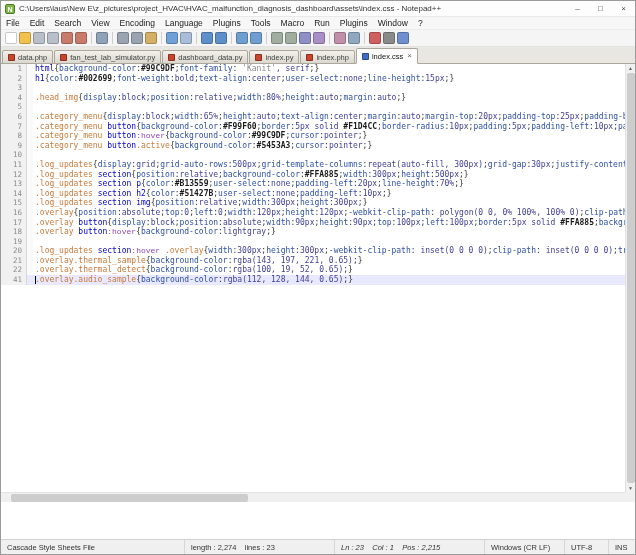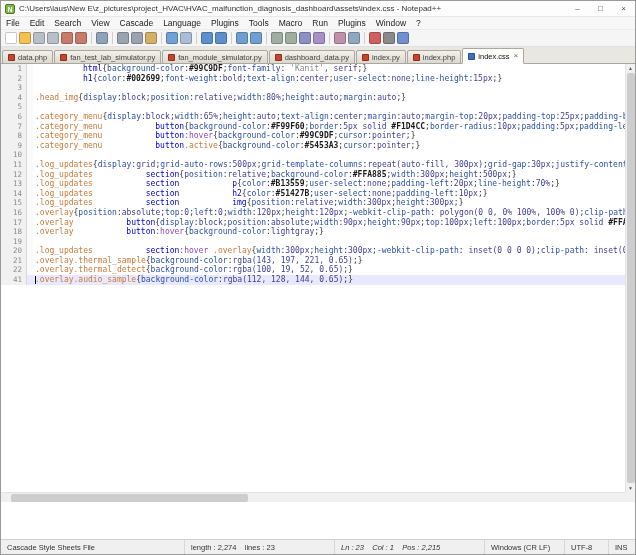--- a/index.html
+++ b/index.html
@@ -37,23 +37,23 @@
   .lines { position:absolute; left:0; top:0; right:10px; bottom:10px; overflow:hidden; font-family:"DejaVu Sans Mono","Liberation Mono",monospace; font-size:8px; }
   .row { display:flex; height:9.6px; line-height:9.6px; white-space:pre; }
   .num { flex:0 0 26px; text-align:right; padding-right:4px; background:#f1f1f1; border-right:1px solid #d8d8d8; color:#8c8c8c; font-size:7.5px; }
   .fold { flex:0 0 6px; background:#fafafa; }
   .code { flex:1; overflow:hidden; padding-left:2px; color:#000; }
   .code i { font-style:normal; }
   .row.current .code, .row.current .fold { background:#e8e8ff; }
   .caret { display:inline-block; width:1px; height:8px; background:#000; vertical-align:middle; margin-right:-1px; }
 
   
-  .tk-tag { color:#0000d0;margin-left:48px; }
+  .tk-tag { color:#0000d0; }
   .tk-cls { color:#c87a3a; }
-  .tk-ps  { color:#9048b0; }
+  .tk-ps  { color:#9048b0;font-family:Liberation Mono, monospace; }
   .tk-pr  { color:#2d51a3; }
   .tk-va  { color:#3f3f95; }
   .tk-str { color:#8a8a8a; }
   .tk-hex { color:#1a1a1a; font-weight:bold; }
   .tk-pu  { color:#333; }
 
   
   .vscroll { position:absolute; top:0; right:0; bottom:10px; width:10px; background:#f0f0f0; border-left:1px solid #e3e3e3; display:flex; flex-direction:column; align-items:center; }
   .scroll-arrow { font-size:5px; color:#606060; height:8px; line-height:8px; width:100%; text-align:center; }
   .vthumb { flex:1; width:8px; background:#cdcdcd; border-radius:2px; margin:1px 0; }
@@ -84,21 +84,21 @@
       <span class="win-btn">□</span>
       <span class="win-btn">×</span>
     </div>
   </div>
 
   <div class="menubar" id="menubar">
       <span class="menu-item">File</span>
       <span class="menu-item">Edit</span>
       <span class="menu-item">Search</span>
       <span class="menu-item">View</span>
-      <span class="menu-item">Cascade</span>
+      <span class="menu-item">Encoding</span>
       <span class="menu-item">Language</span>
       <span class="menu-item">Plugins</span>
       <span class="menu-item">Tools</span>
       <span class="menu-item">Macro</span>
       <span class="menu-item">Run</span>
       <span class="menu-item">Plugins</span>
       <span class="menu-item">Window</span>
       <span class="menu-item">?</span>
     </div>
 
@@ -139,24 +139,20 @@
     </div>
 
   <div class="tabbar" id="tabbar">
       <div class="tab">
         <span class="doc-icon mod"></span>
         <span class="tab-label">data.php</span>
       </div>
       <div class="tab">
         <span class="doc-icon mod"></span>
         <span class="tab-label">fan_test_lab_simulator.py</span>
-      </div>
-      <div class="tab">
-        <span class="doc-icon mod"></span>
-        <span class="tab-label">fan_module_simulator.py</span>
       </div>
       <div class="tab">
         <span class="doc-icon mod"></span>
         <span class="tab-label">dashboard_data.py</span>
       </div>
       <div class="tab">
         <span class="doc-icon mod"></span>
         <span class="tab-label">index.py</span>
       </div>
       <div class="tab">

